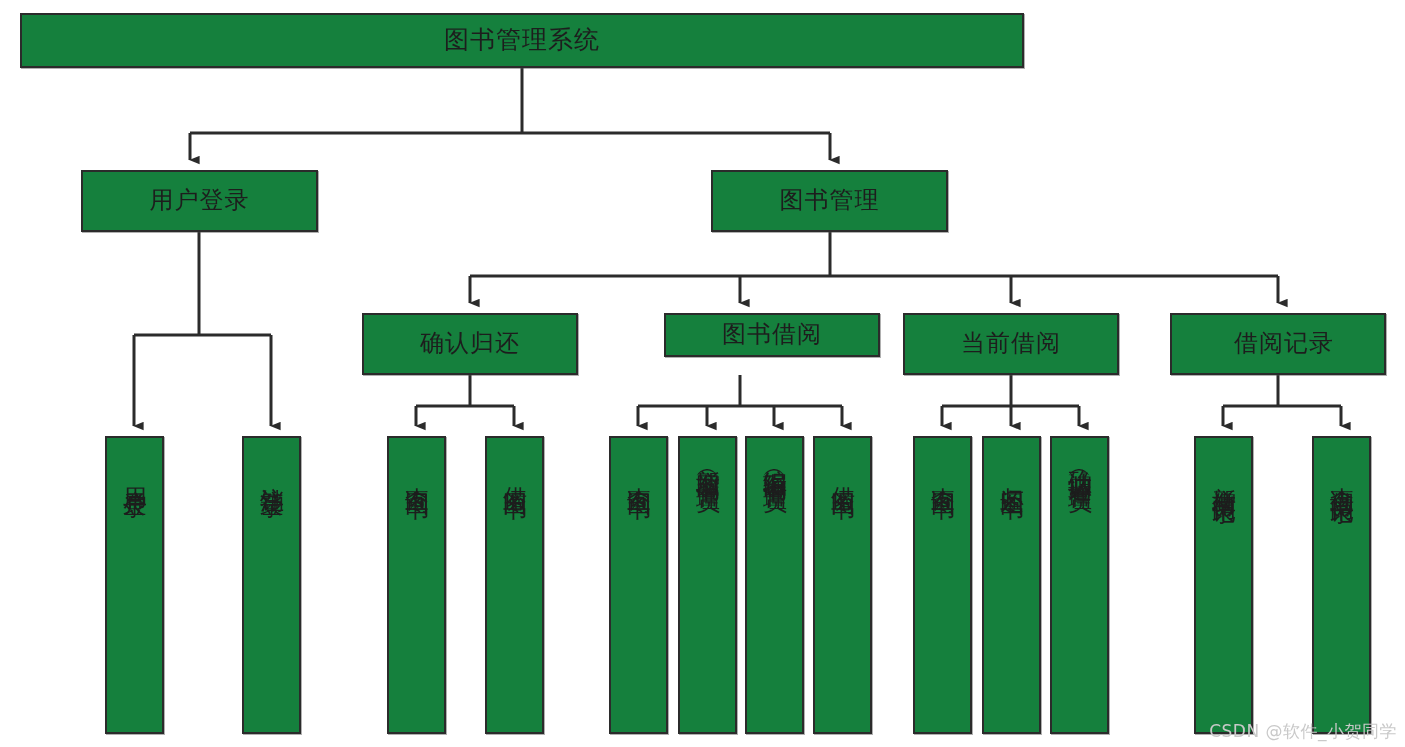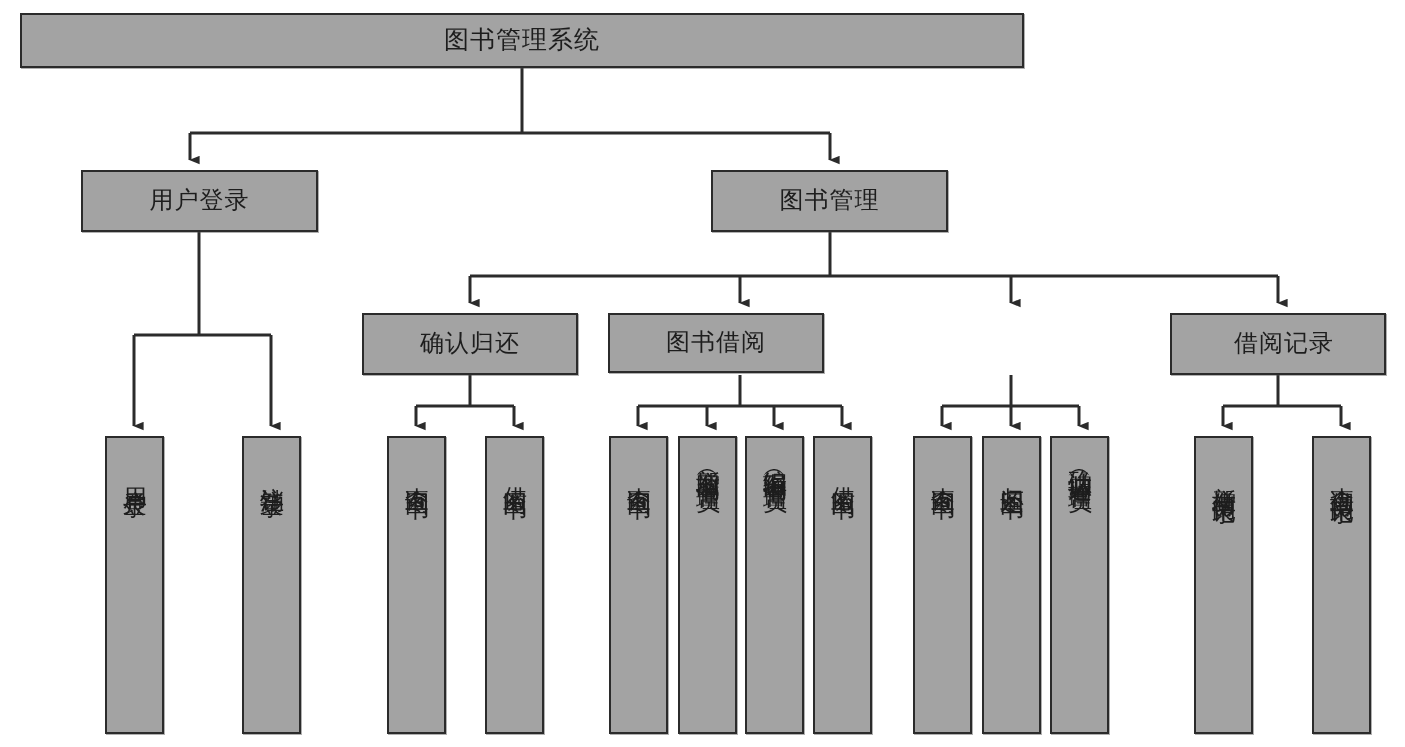--- a/index.html
+++ b/index.html
@@ -16,21 +16,21 @@
   }
   svg#edges{
     position:absolute;left:0;top:0;
     width:1405px;height:747px;
     pointer-events:none;
   }
   .node{
     position:absolute;
     box-sizing:border-box;
     border:2px solid #2b2b2b;
-    background:#a3a3a3;
+    background:#15803d;
     display:flex;
     align-items:center;
     justify-content:center;
     color:#1d1d1d;
     box-shadow:1px 1px 0 rgba(80,80,80,0.45);
   }
   .node .label{
     display:block;
     text-align:center;
     line-height:1.15;
@@ -129,22 +129,25 @@
   <div class="node h" style="left:81px;top:170px;width:237px;height:62px;">
     <span class="label">用户登录</span>
   </div>
   <div class="node h" style="left:711px;top:170px;width:237px;height:62px;justify-content:center;">
     <span class="label">图书管理</span>
   </div>
 
   <div class="node h" style="left:362px;top:313px;width:216px;height:62px;">
     <span class="label">确认归还</span>
   </div>
-  <div class="node h" style="left:608px;top:313px;width:216px;height:60px;">
+  <div class="node h" style="left:664px;top:313px;width:216px;height:44px;">
     <span class="label">图书借阅</span>
+  </div>
+  <div class="node h" style="left:903px;top:313px;width:216px;height:62px;">
+    <span class="label">当前借阅</span>
   </div>
   <div class="node h" style="left:1170px;top:313px;width:216px;height:62px;padding-left:12px;">
     <span class="label">借阅记录</span>
   </div>
 
   <div class="node v" style="left:105px;top:436px;width:59px;height:298px;">
     <span class="label">用户登录</span>
   </div>
   <div class="node v" style="left:242px;top:436px;width:59px;height:298px;">
     <span class="label">注销登录</span>
@@ -180,14 +183,15 @@
     <span class="label">确认归还（管理员）</span>
   </div>
 
   <div class="node v" style="left:1194px;top:436px;width:59px;height:298px;">
     <span class="label">新增借阅记录</span>
   </div>
   <div class="node v" style="left:1312px;top:436px;width:59px;height:298px;">
     <span class="label">查询借阅记录</span>
   </div>
 
+  <div class="watermark">CSDN @软件_小贺同学</div>
 
 </div>
 
 </body></html>

